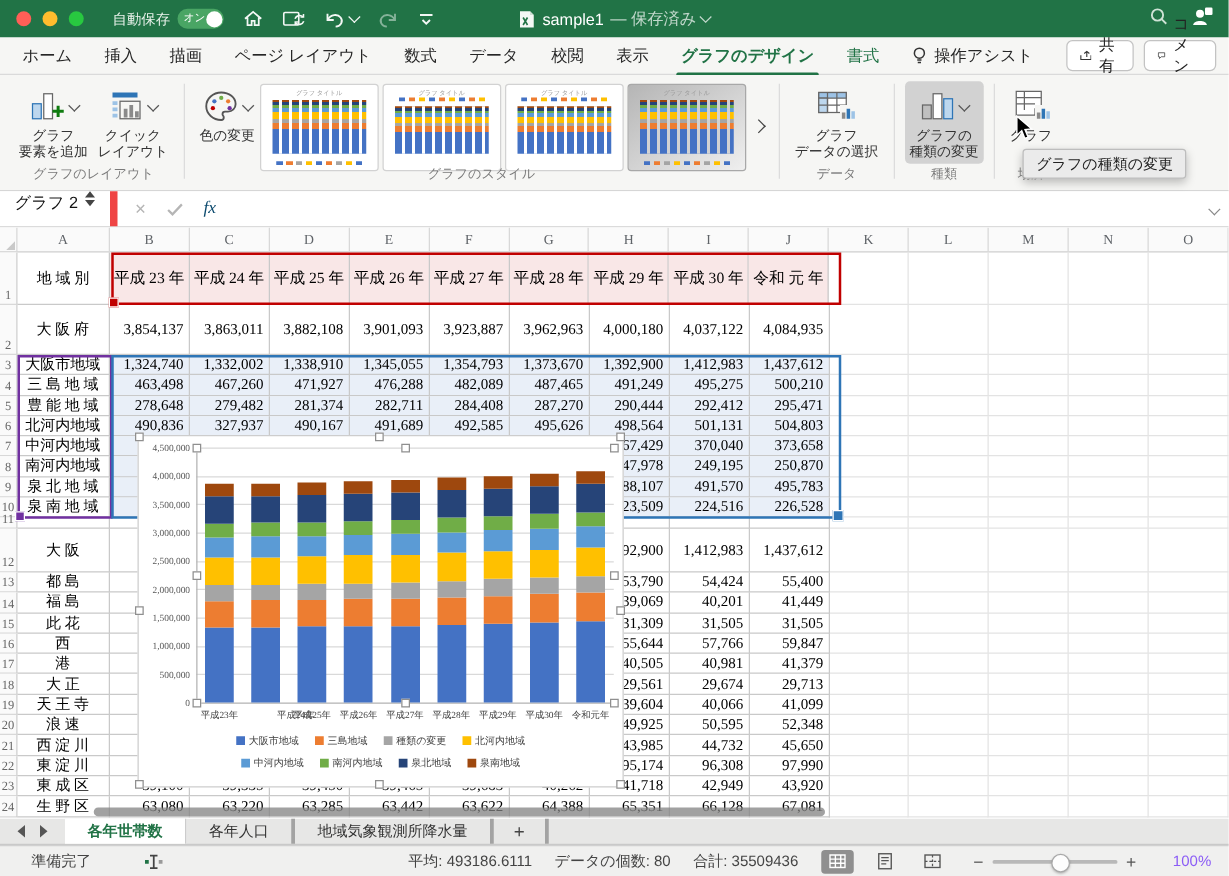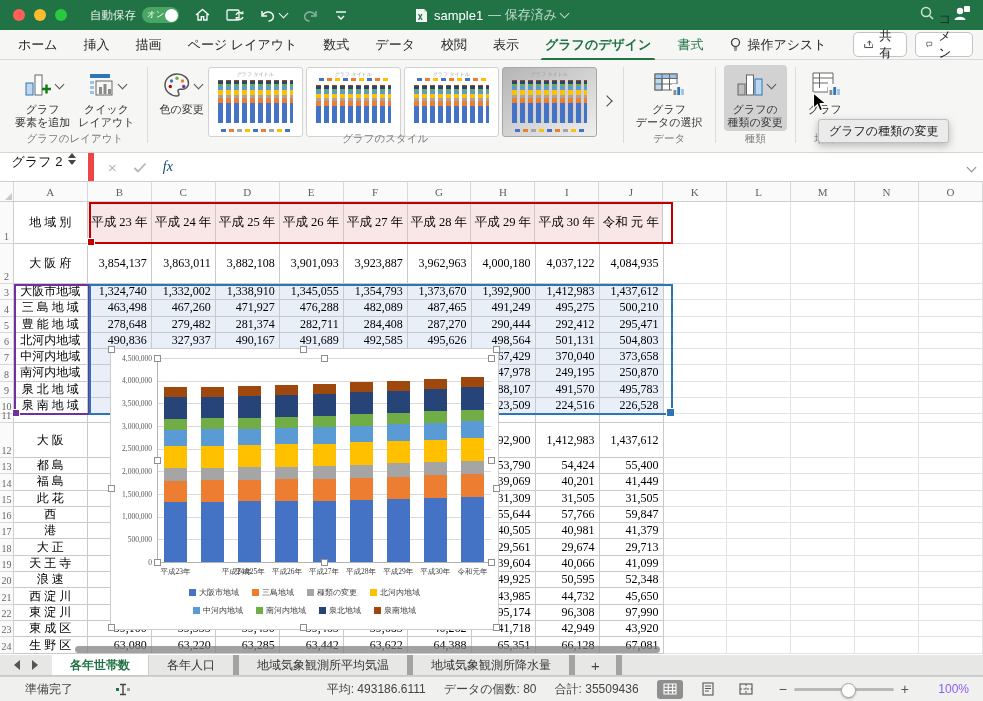--- a/index.html
+++ b/index.html
@@ -113,21 +113,21 @@
   .handle{position:absolute;width:7px;height:7px;background:#fff;border:1px solid #8f8f8f;box-sizing:border-box;z-index:8;}
 
   
   #hscroll{position:absolute;left:75px;top:464px;width:585px;height:7px;background:rgba(130,130,130,.75);border-radius:4px;z-index:6;}
 
   
   #stabs{position:absolute;left:0;top:655px;width:983px;height:21px;background:#e7e7e6;border-bottom:1px solid #c9c9c9;display:flex;align-items:stretch;font-size:12px;box-sizing:border-box;}
   #stab-arrows{width:52px;display:flex;align-items:center;justify-content:center;gap:12px;}
   .tri-l{width:0;height:0;border-top:5px solid transparent;border-bottom:5px solid transparent;border-right:6px solid #555;}
   .tri-r{width:0;height:0;border-top:5px solid transparent;border-bottom:5px solid transparent;border-left:6px solid #555;}
-  .stab{display:flex;align-items:center;justify-content:center;padding:0 18px;color:#333;border-right:6px solid #a3a3a3;white-space:nowrap;}
+  .stab{display:flex;align-items:center;justify-content:center;padding:0 18px;color:#333;border-right:3px solid #a3a3a3;white-space:nowrap;}
   .stab.active{background:#fff;color:#217346;font-weight:bold;border-right:1px solid #cccccc;}
   .stab.addtab{padding:0 16px;font-size:15px;color:#444;}
 
   
   #sbar{position:absolute;left:0;top:676px;width:983px;height:25px;background:#f0f0ef;border-top:1px solid #d0d0d0;display:flex;align-items:center;font-size:12px;color:#444;box-sizing:border-box;}
   #sbar .ready{margin-left:25px;}
   #sbar .modeic{margin-left:42px;display:flex;align-items:center;}
   #sbar .stats{margin-left:auto;display:flex;align-items:center;gap:4px;}
   #sbar .stat{margin-right:14px;white-space:nowrap;}
   .viewic{display:flex;align-items:center;justify-content:center;width:26px;height:19px;border-radius:3px;margin-right:8px;}
@@ -1038,21 +1038,20 @@
   <div id="hscroll"></div>
 </div>
 
 <div id="stabs">
   <div id="stab-arrows">
     <span class="tri-l"></span>
     <span class="tri-r"></span>
   </div>
   <div class="stab active">各年世帯数</div>
   <div class="stab">各年人口</div>
-  <div class="stab">地域気象観測所平均気温</div>
   <div class="stab">地域気象観測所降水量</div>
   <div class="stab addtab">+</div>
 </div>
 
 <div id="sbar">
   <span class="ready">準備完了</span>
   <span class="modeic">
     <svg width="16" height="15" viewBox="0 0 16 15">
         <path d="M5 2.5h6 M8 2.5v10 M5 12.5h6" stroke="#444" stroke-width="1.4"></path>
         <rect x="1" y="6" width="3" height="3" fill="#217346"></rect>

